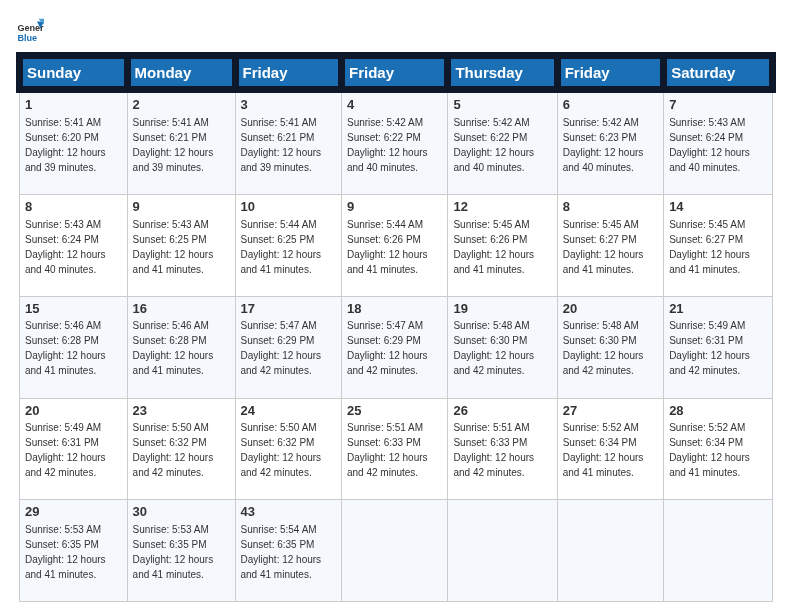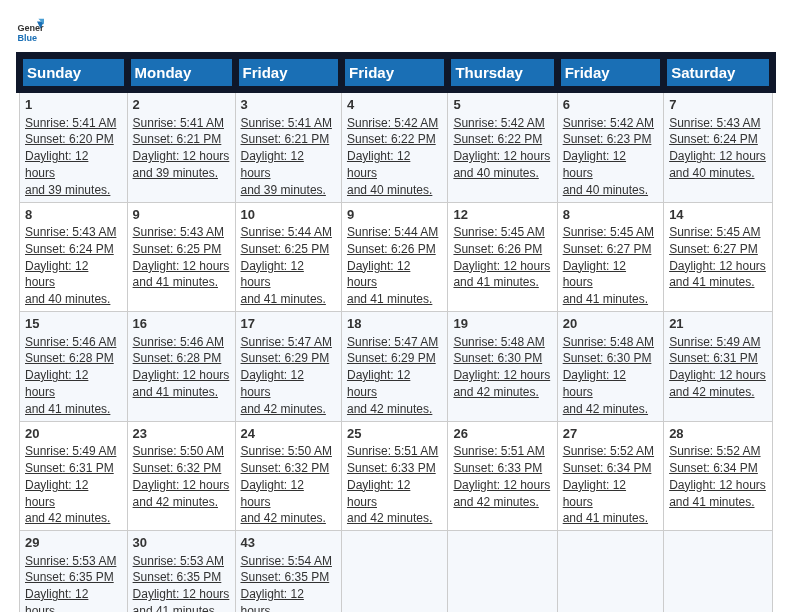--- a/index.html
+++ b/index.html
@@ -76,24 +76,23 @@
     .calendar-table tbody tr:nth-child(even) td {
       background: #fff;
     }
     .day-num {
       font-size: 13px;
       font-weight: bold;
       display: block;
       margin-bottom: 1px;
     }
     .day-info {
-      font-size: 12px;
+      font-size: 10px;
       color: #333;
       line-height: 1.4;
-      text-decoration: underline;
     }
     .empty-cell {
       background: #f5f8fc !important;
     }
   </style>
 </head>
 <body>
 
 <div class="page">
   <div class="header">

